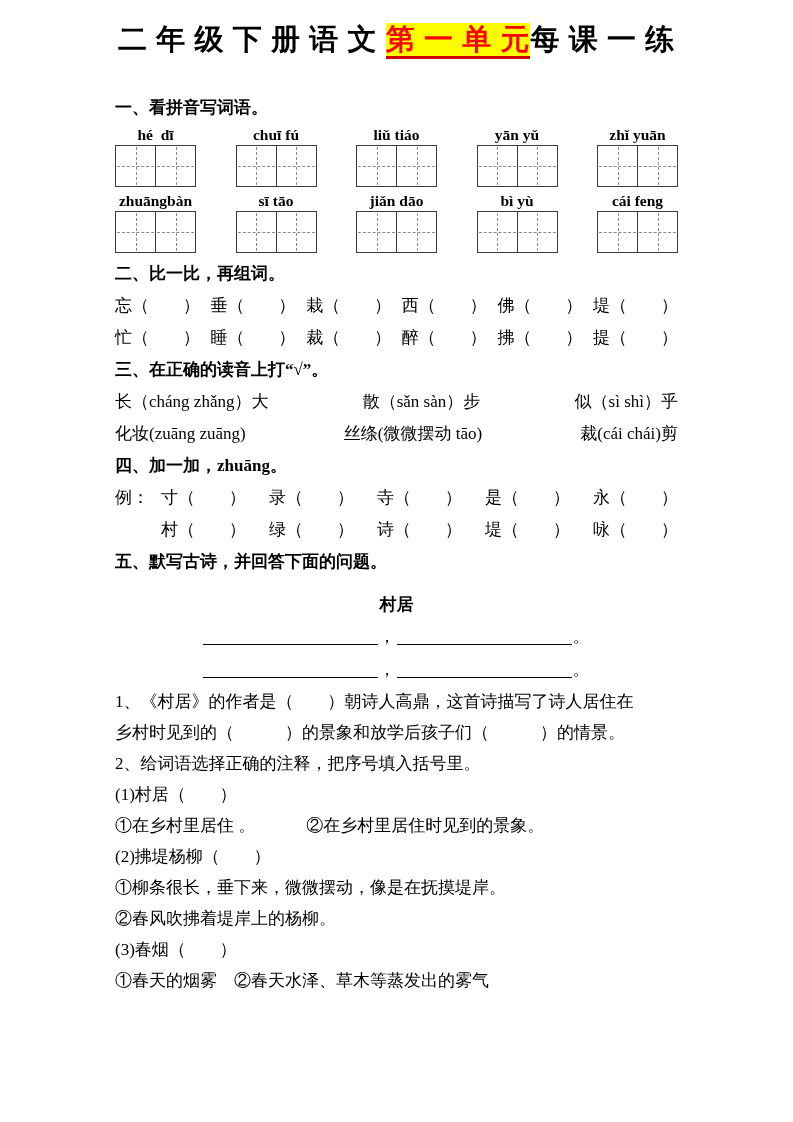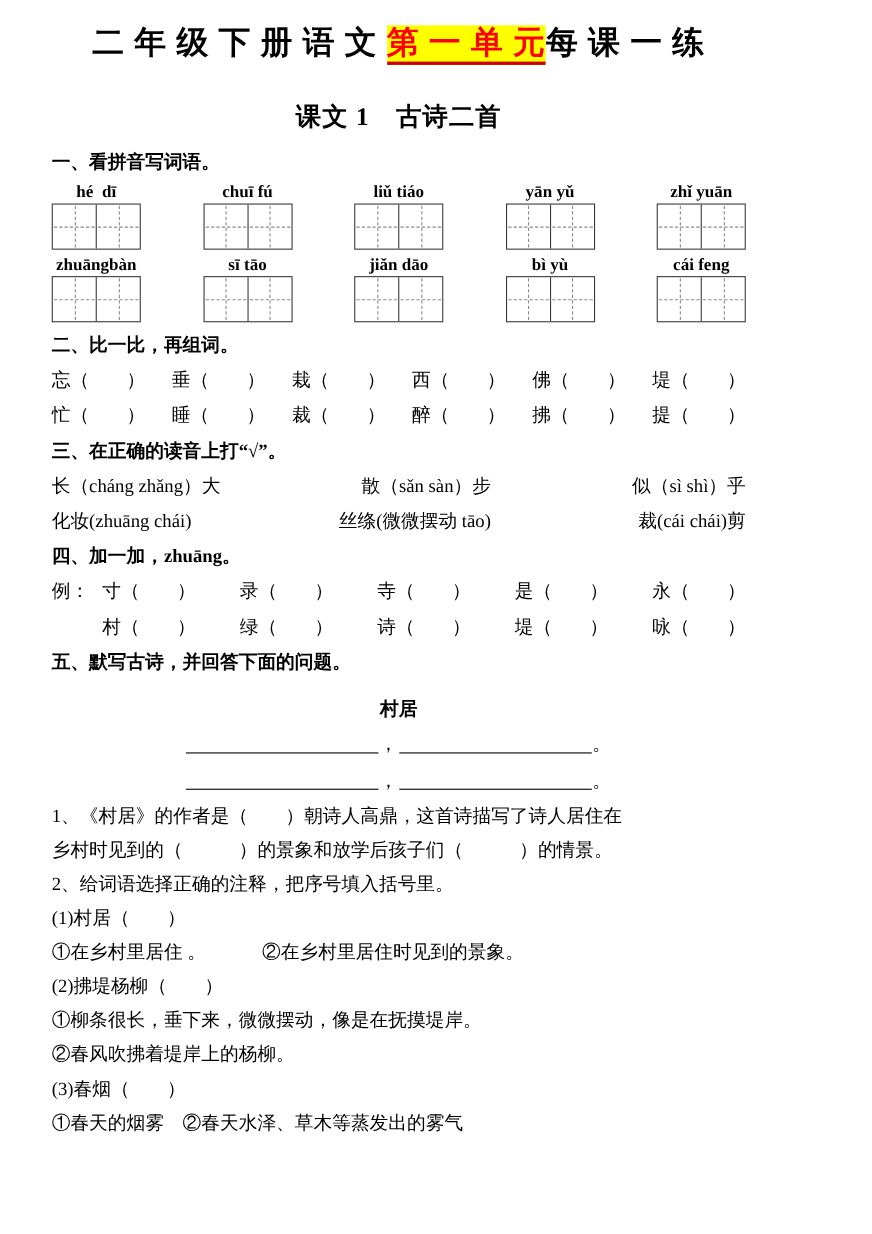--- a/index.html
+++ b/index.html
@@ -1,21 +1,21 @@
 <!DOCTYPE html>
 <html><head>
 <meta charset="utf-8">
 <style>
   html, body { margin: 0; padding: 0; background: #ffffff; }
   .page {
     position: relative;
     width: 793px;
     height: 1122px;
     box-sizing: border-box;
-    padding: 20px 115px 0 47px;
+    padding: 20px 115px 0 115px;
     background: #ffffff;
     color: #000000;
     font-family: "Liberation Serif", "DejaVu Serif", serif;
     overflow: hidden;
   }
   .ks { white-space: pre; }
 
   .title {
     font-size: 29px;
     font-weight: bold;
@@ -116,21 +116,20 @@
 
   .sec { margin: 0; }
 </style>
 </head>
 <body>
 
 <div class="page">
 
   <div class="title"><span class="ks">二 年 级 下 册 语 文 </span><span class="ks title-hl">第 一 单 元</span><span class="ks">每 课 一 练</span></div>
 
-  <div class="subtitle">课文 1　古诗二首</div>
 
   <section class="sec">
     <div class="heading">一、看拼音写词语。</div>
 
     <div class="pg-row">
       <div class="pg-group">
         <div class="pinyin">hé  dī</div>
         <div class="boxes">
           <div class="box"></div>
           <div class="box"></div>
@@ -226,21 +225,21 @@
   </section>
 
   <section class="sec">
     <div class="heading">三、在正确的读音上打“√”。</div>
     <div class="spread">
       <span>长（cháng zhǎng）大</span>
       <span>散（sǎn sàn）步</span>
       <span>似（sì shì）乎</span>
     </div>
     <div class="spread">
-      <span>化妆(zhuāng chái)</span>
+      <span>化妆(zuāng zuāng)</span>
       <span>丝绦(微微摆动 tāo)</span>
       <span>裁(cái chái)剪</span>
     </div>
   </section>
 
   <section class="sec">
     <div class="heading">四、加一加，zhuāng。</div>
     <div class="prefixed-row">
       <span class="prefix">例：</span>
       <div class="spread">

